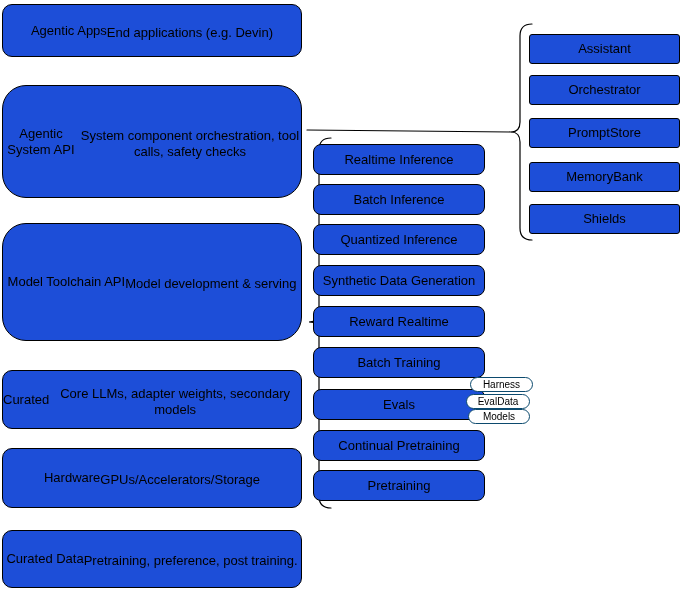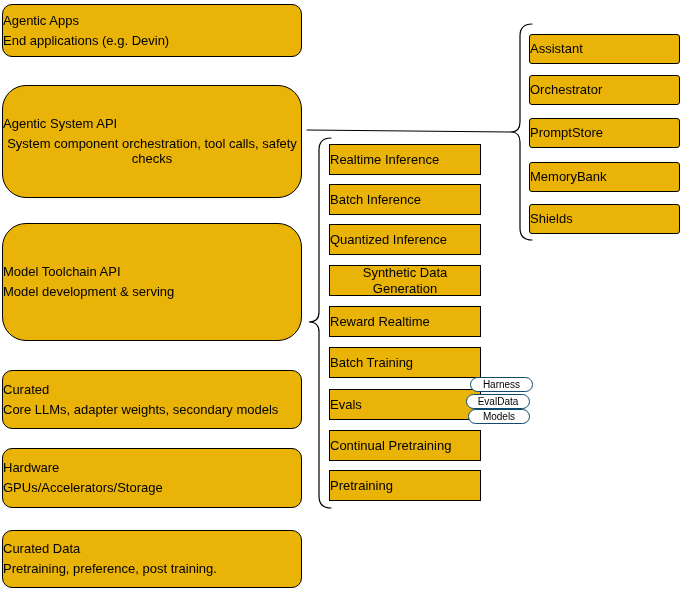--- a/index.html
+++ b/index.html
@@ -24,42 +24,42 @@
   }
   .connectors path {
     fill: none;
     stroke: #000000;
     stroke-width: 1.2;
     stroke-linecap: round;
   }
   .node {
     position: absolute;
     box-sizing: border-box;
-    background: #eab308;
+    background: #1d4ed8;
     border: 1px solid #000000;
     display: flex;
-    flex-direction: column;
-    align-items: flex-start;
+    flex-direction: row;
+    align-items: center;
     justify-content: center;
     text-align: center;
     line-height: 1.2;
   }
   .left-node {
     left: 2px;
     width: 300px;
   }
   .r10 { border-radius: 10px; }
   .r28 { border-radius: 24px; }
   .title { font-size: 13px; }
   .subtitle { font-size: 13px; margin-top: 4px; }
   .mid-node {
-    left: 329px;
-    width: 152px;
+    left: 313px;
+    width: 172px;
     height: 31px;
-    border-radius: 0;
+    border-radius: 8px;
     font-size: 13px;
   }
   .right-node {
     left: 529px;
     width: 151px;
     height: 30px;
     border-radius: 3px;
     font-size: 13px;
   }
   .pill {

